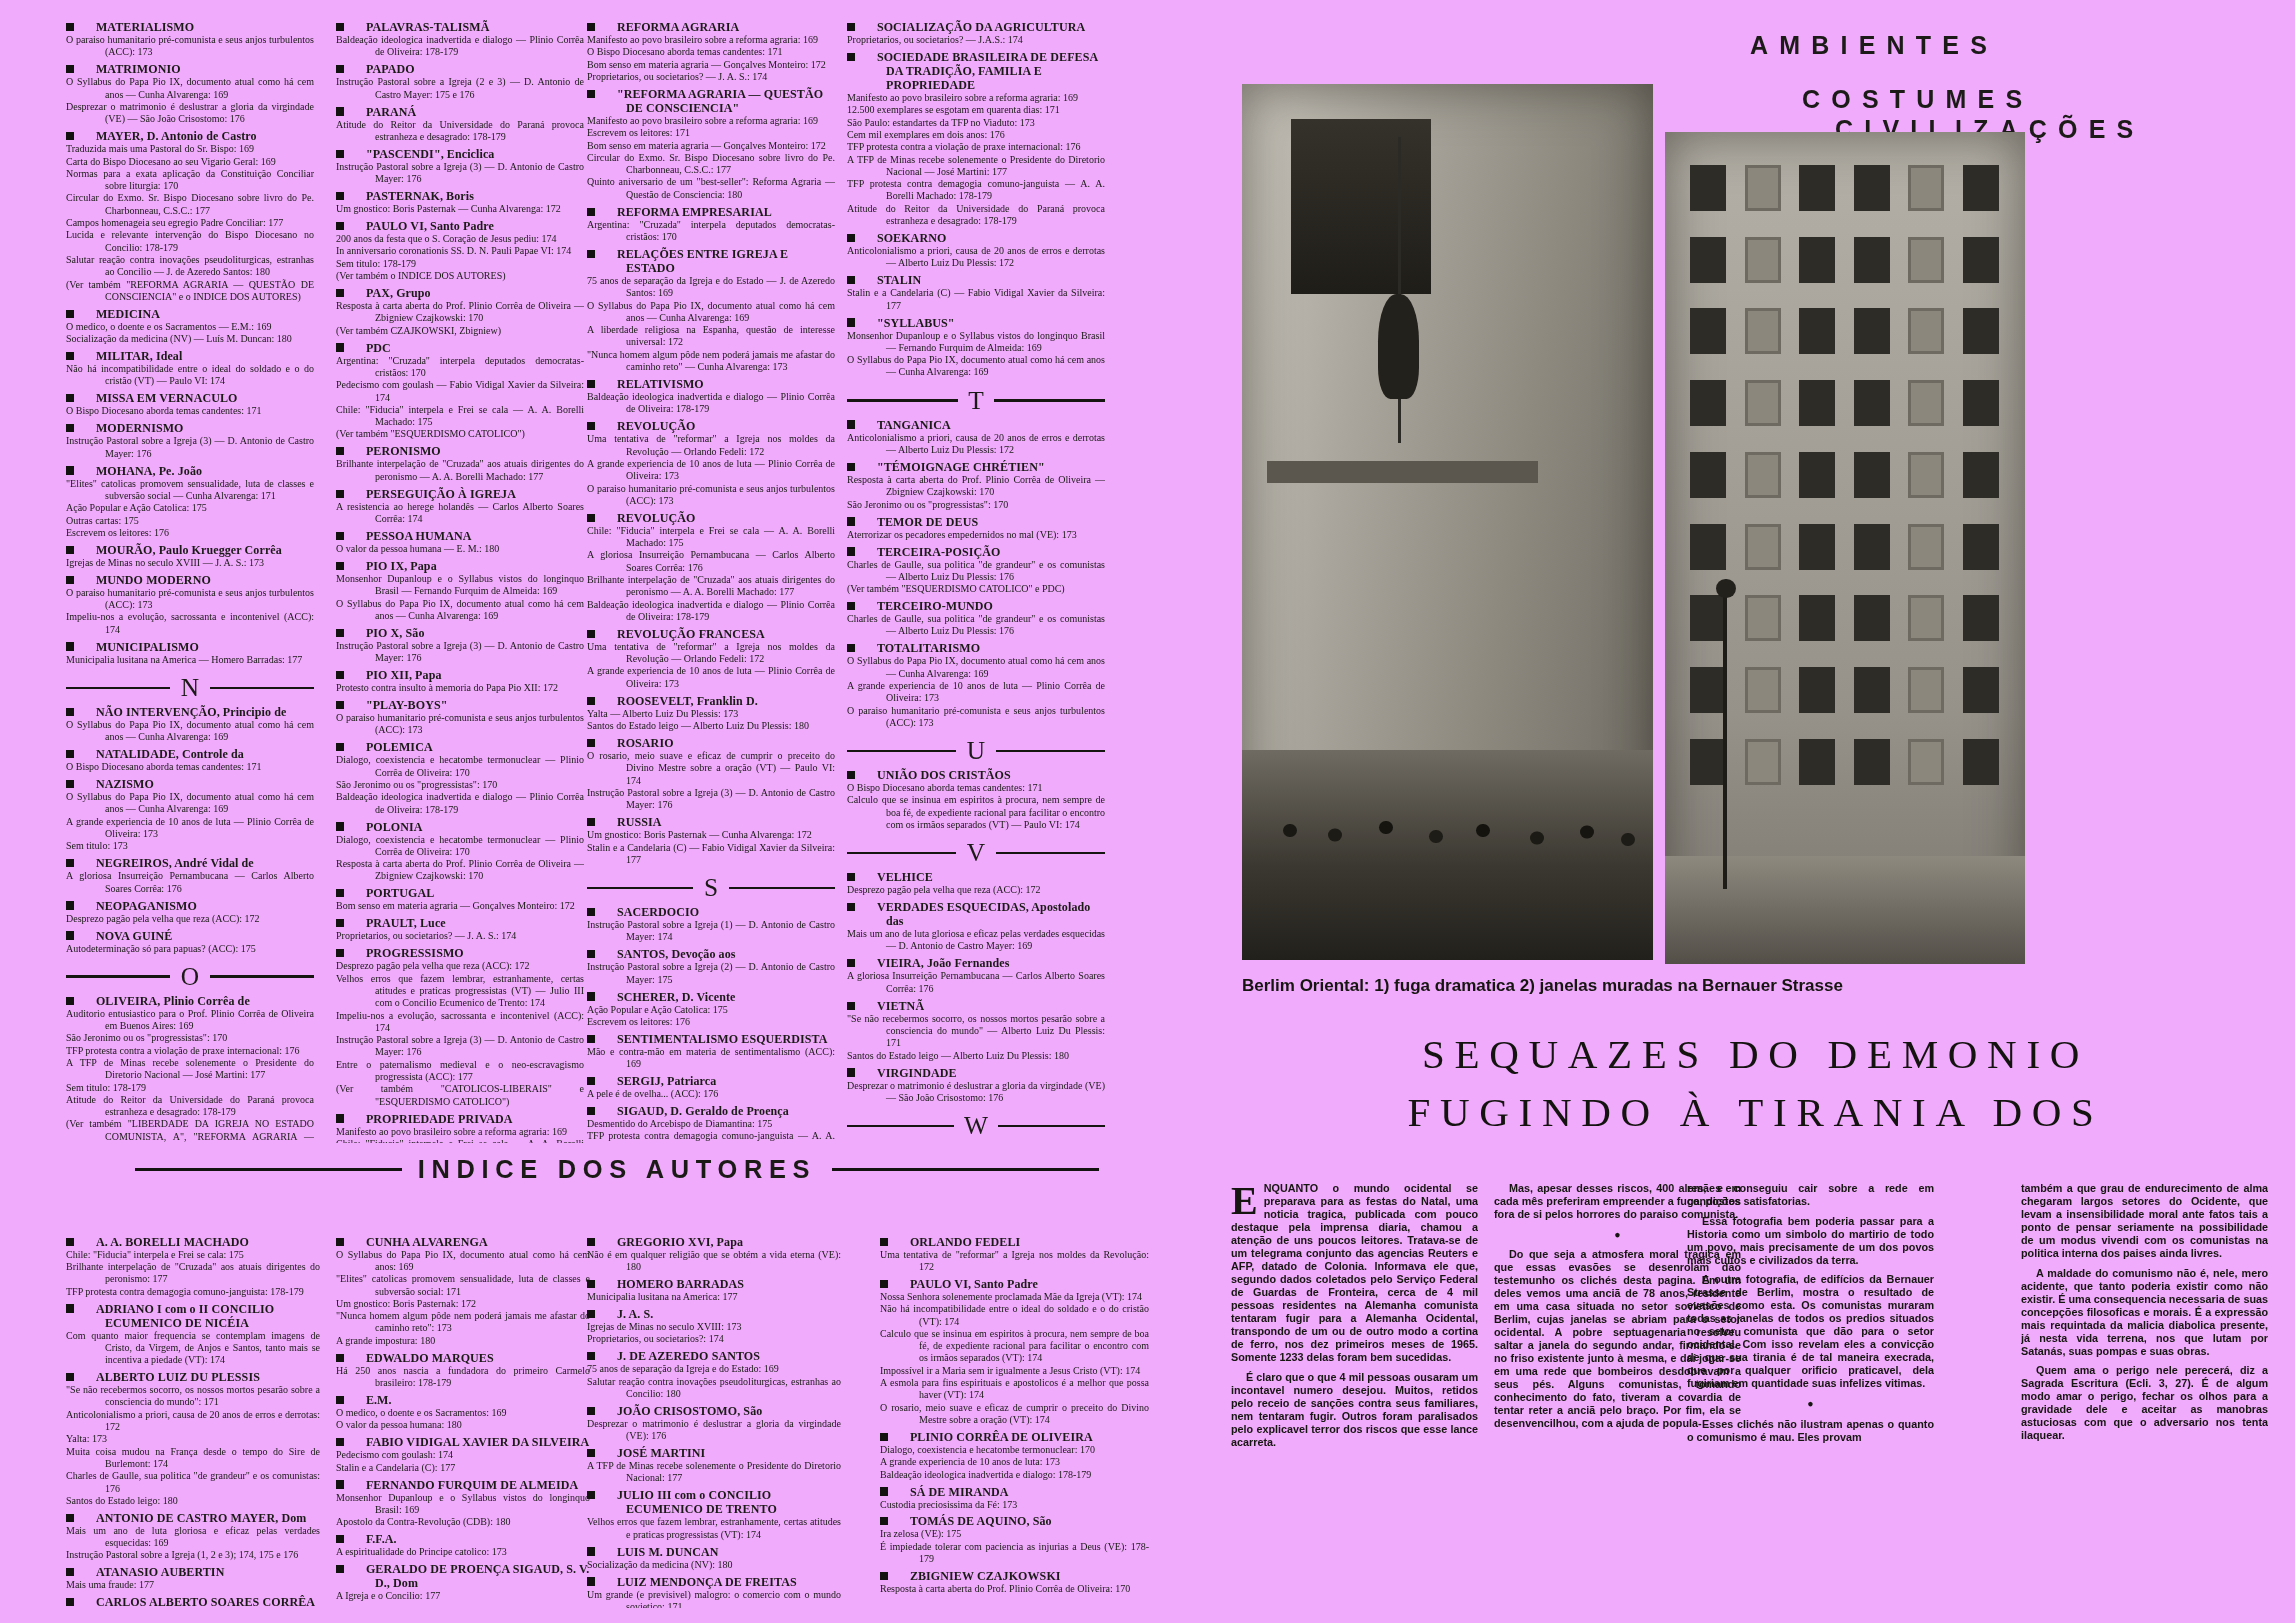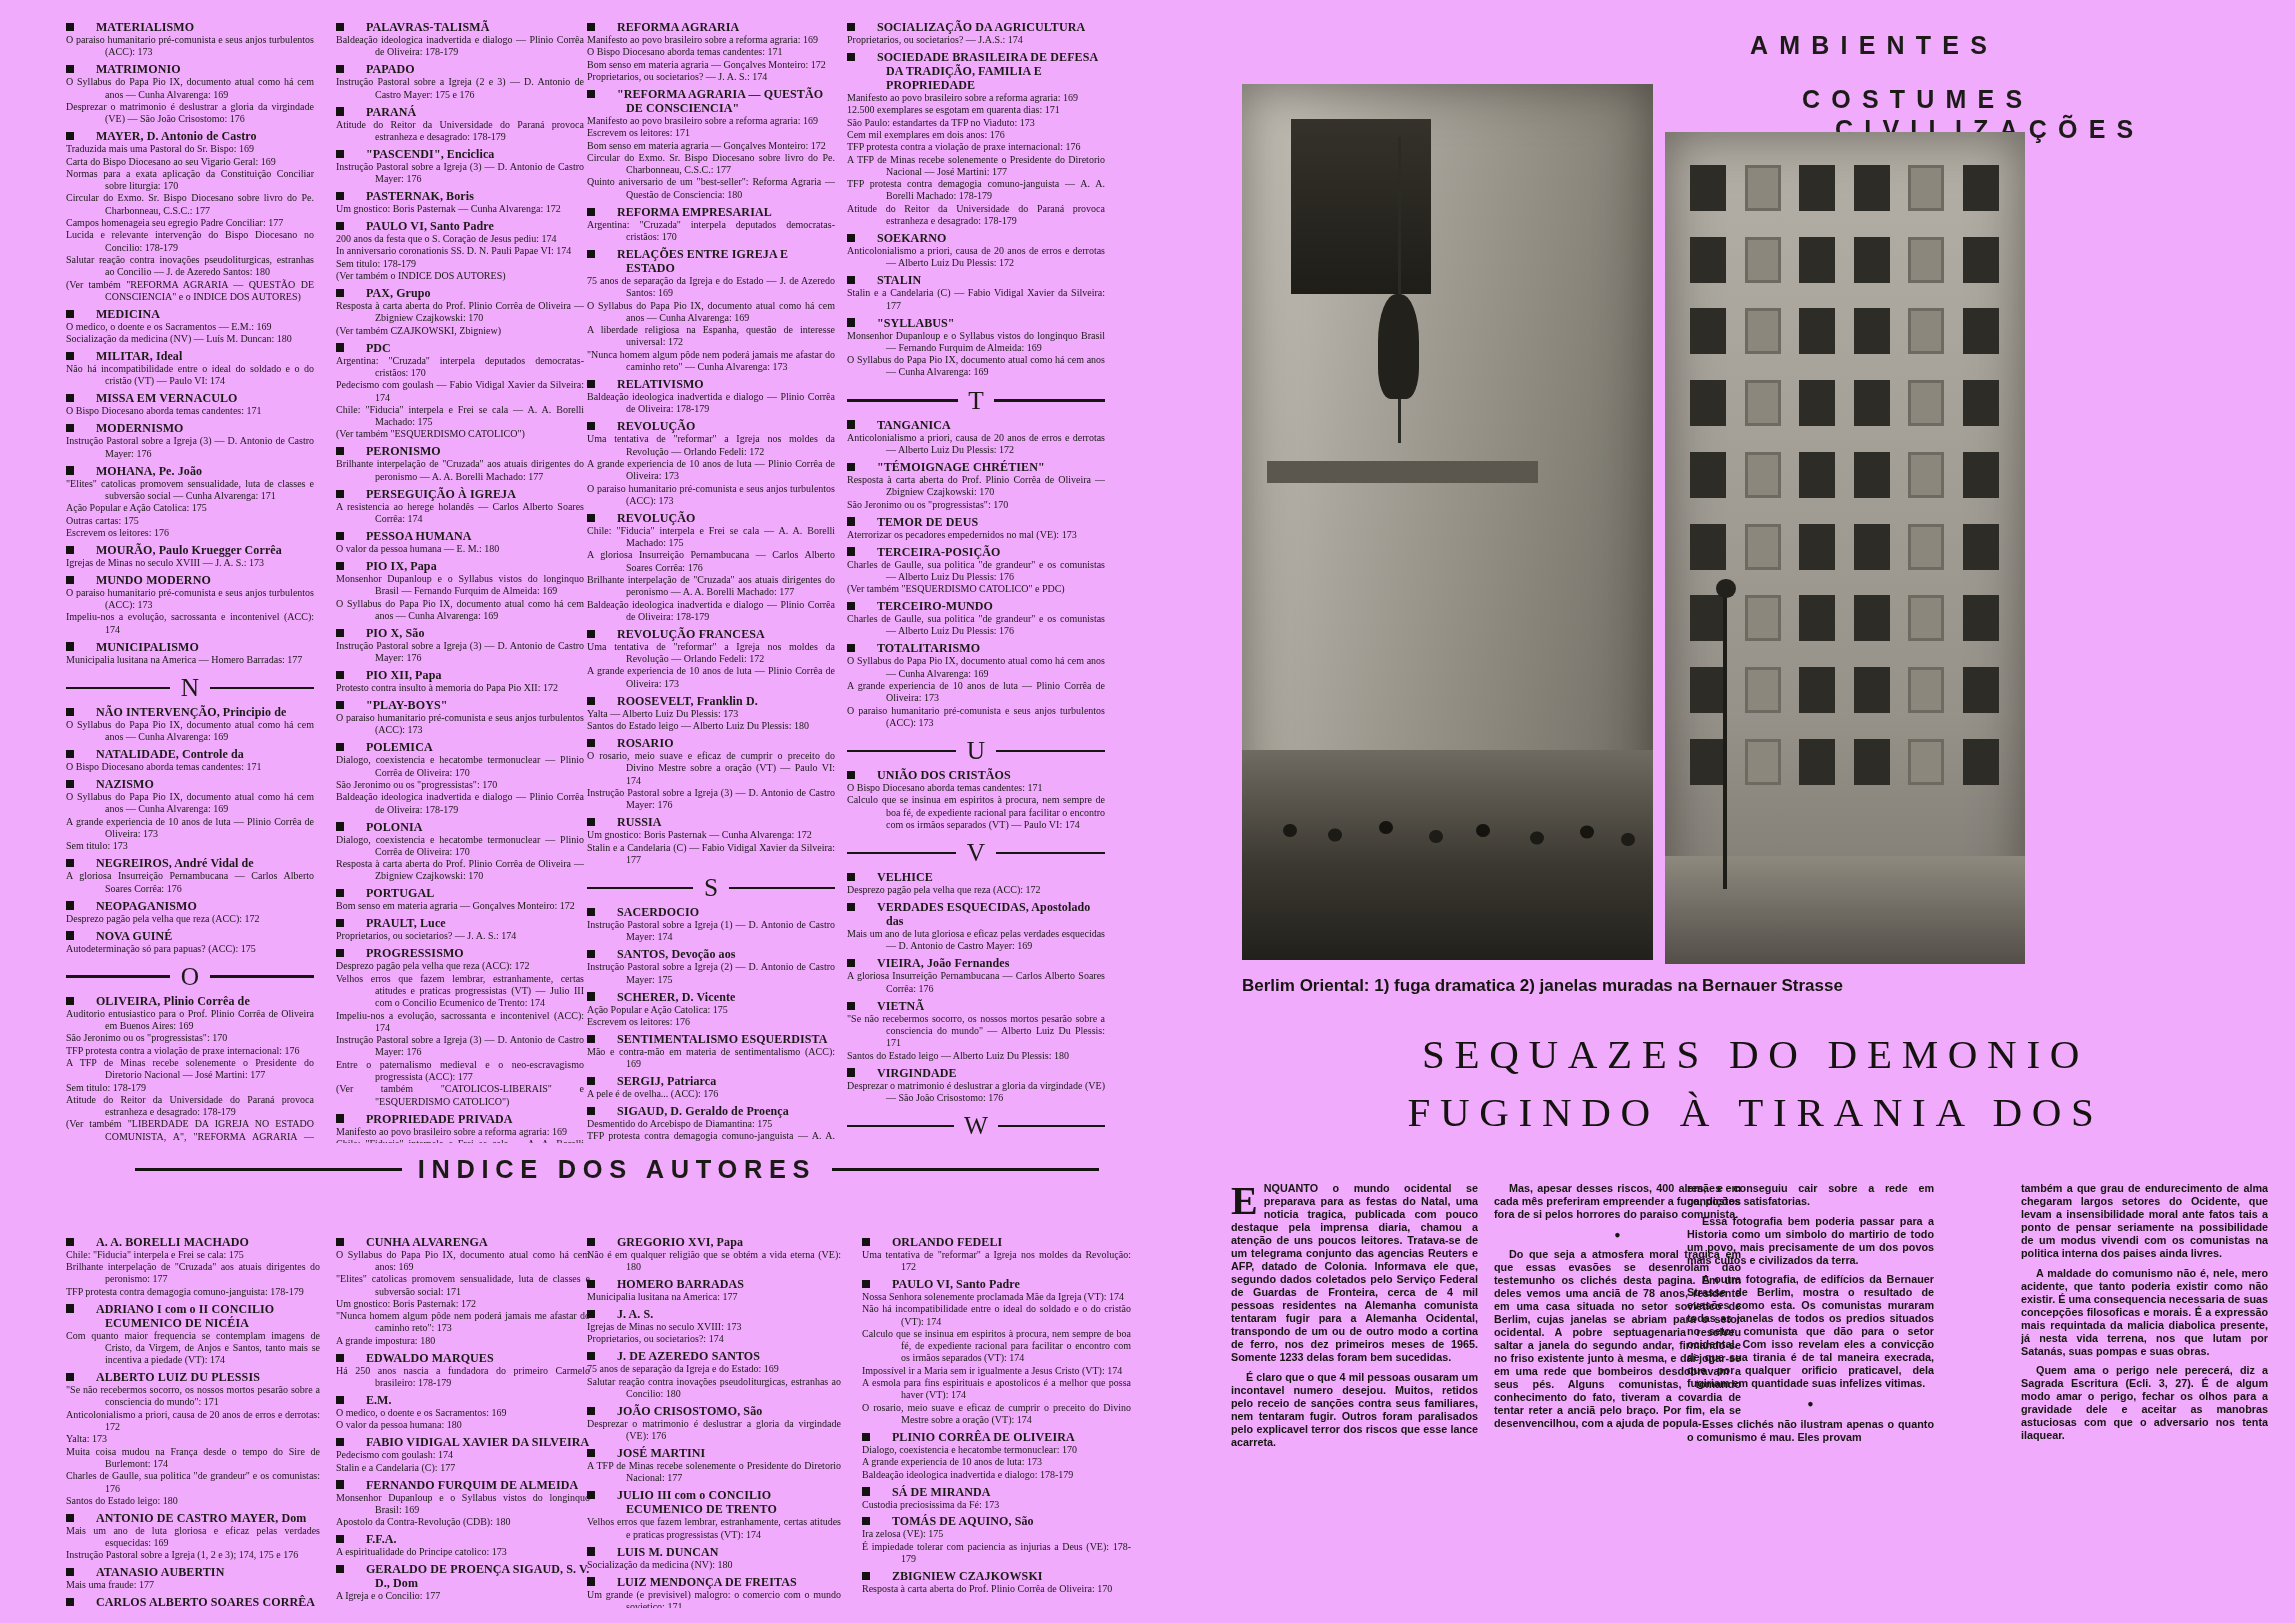--- a/index.html
+++ b/index.html
@@ -581,21 +581,21 @@
       </div>
       <div class="entry">
         <div class="ehead"><span class="sq"></span>LUIS M. DUNCAN</div>
         <p class="eline">Socialização da medicina (NV): 180</p>
       </div>
       <div class="entry">
         <div class="ehead"><span class="sq"></span>LUIZ MENDONÇA DE FREITAS</div>
         <p class="eline">Um grande (e previsivel) malogro: o comercio com o mundo sovietico: 171</p>
       </div>
     </div>
-  <div class="auth-col" style="left:862px;width:269px">
+  <div class="auth-col" style="left:880px;width:269px">
       <div class="entry">
         <div class="ehead"><span class="sq"></span>ORLANDO FEDELI</div>
         <p class="eline">Uma tentativa de "reformar" a Igreja nos moldes da Revolução: 172</p>
       </div>
       <div class="entry">
         <div class="ehead"><span class="sq"></span>PAULO VI, Santo Padre</div>
         <p class="eline">Nossa Senhora solenemente proclamada Mãe da Igreja (VT): 174</p>
         <p class="eline">Não há incompatibilidade entre o ideal do soldado e o do cristão (VT): 174</p>
         <p class="eline">Calculo que se insinua em espiritos à procura, nem sempre de boa fé, de expediente racional para facilitar o encontro com os irmãos separados (VT): 174</p>
         <p class="eline">Impossível ir a Maria sem ir igualmente a Jesus Cristo (VT): 174</p>

